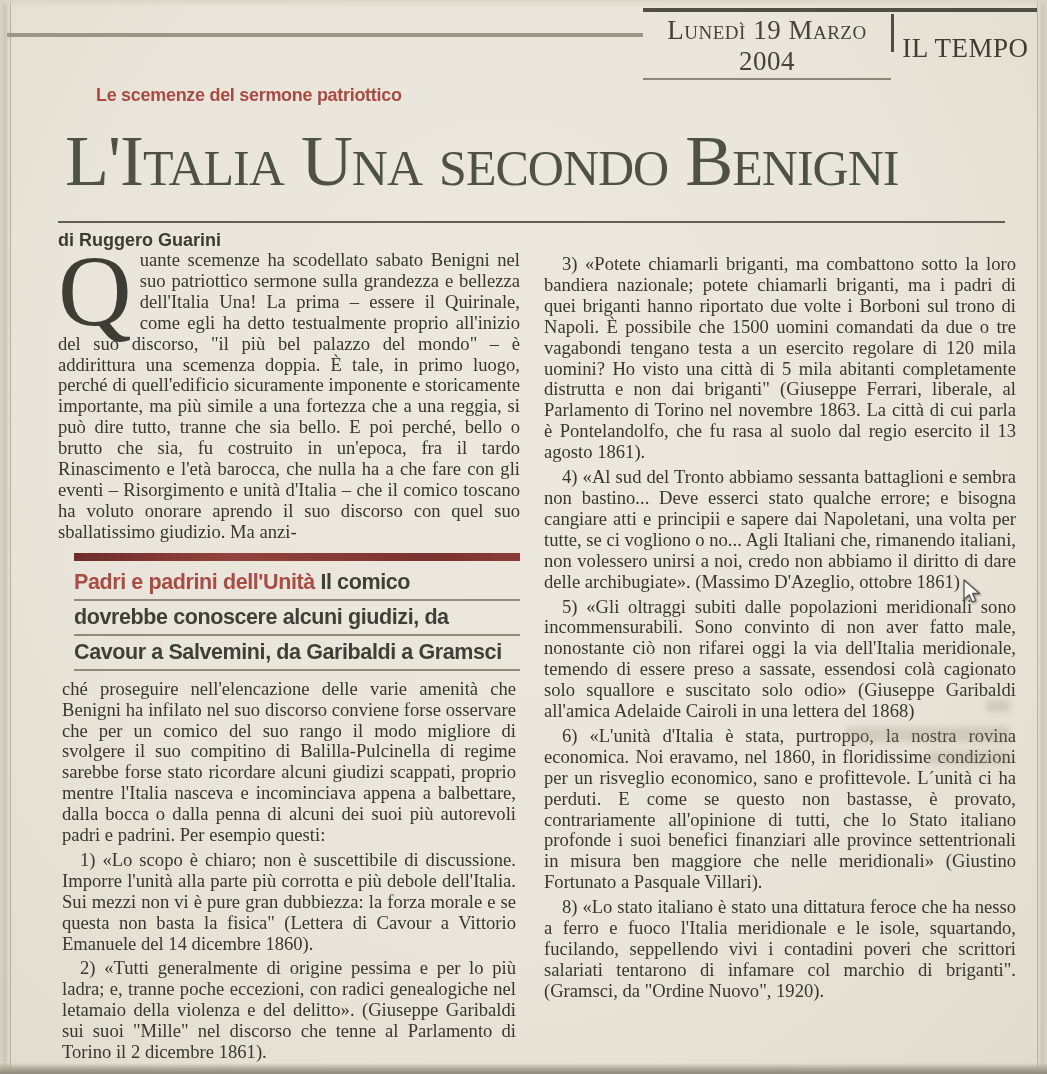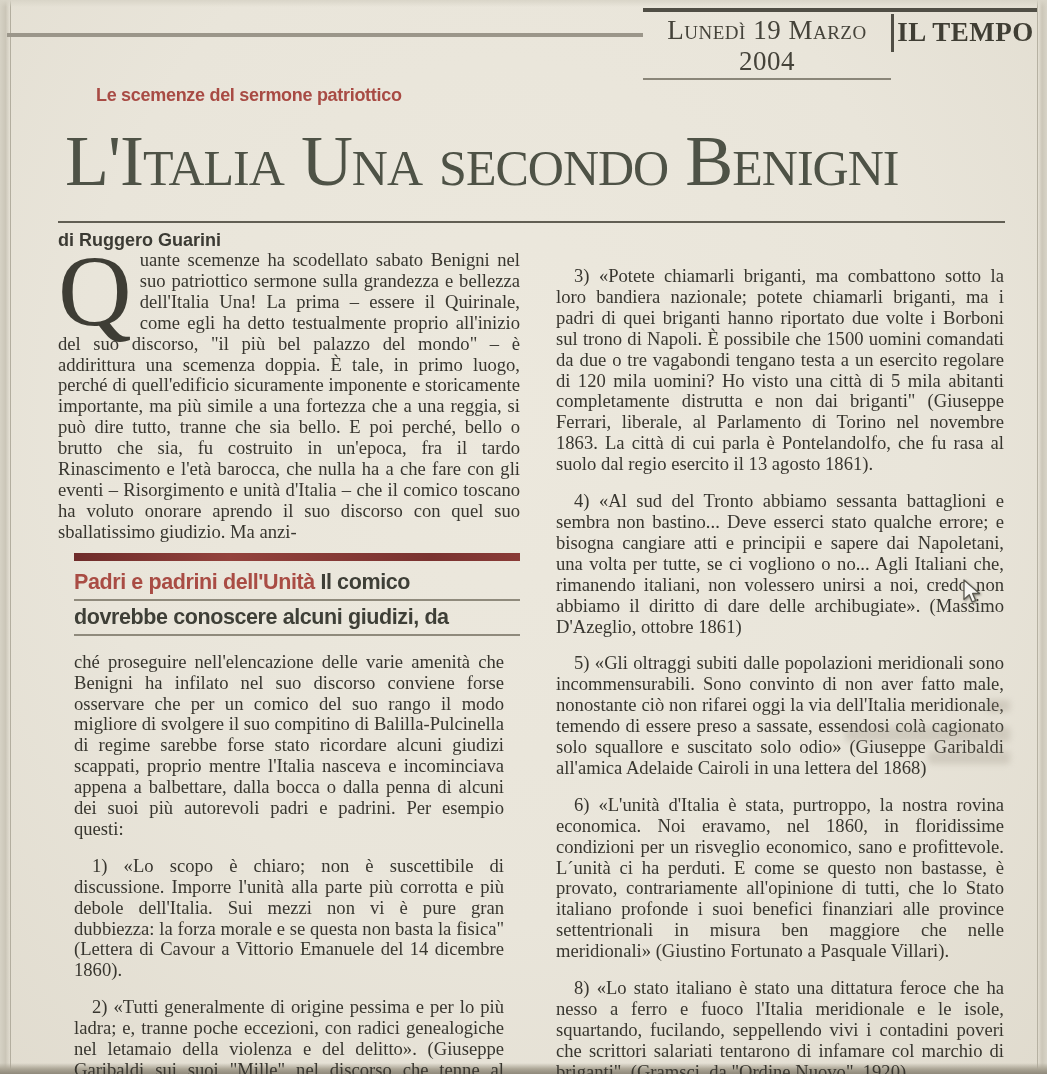--- a/index.html
+++ b/index.html
@@ -20,37 +20,37 @@
   .edge-bottom{ position:absolute; left:0; right:0; bottom:0; height:11px;
     background:linear-gradient(to bottom,rgba(0,0,0,0),#aba595 55%,#8f897b); }
 
   
   .top-rule { position:absolute; top:33px; left:7px; width:636px; height:4px; background:#9b968a; }
   .masthead { position:absolute; top:8px; left:643px; width:394px; display:flex; align-items:stretch;
     border-top:4px solid #504e45; }
   .m-date { width:248px; text-align:center; font-variant:small-caps; font-size:27px; letter-spacing:0.5px;
     color:#45433a; padding:3px 0 1px 0; border-bottom:2px solid #8a8679; }
   .m-div { width:3px; background:#504e45; margin-top:2px; height:38px; }
-  .m-title { flex:1; text-align:center; font-weight:bold; font-size:27px; color:#403e34;
-    padding-top:5px; letter-spacing:0.5px; }
+  .m-title { flex:1; text-align:center; font-weight:normal; font-size:27px; color:#403e34;
+    padding-top:21px; letter-spacing:0.5px; }
 
   
   .kicker { position:absolute; top:85px; left:68px; font-family:"Liberation Sans", sans-serif;
     font-weight:bold; font-size:18px; letter-spacing:-0.3px; color:#a84b44;margin-left:28px; }
   .headline { position:absolute; top:112px; left:57px; margin:8px; font-weight:normal;
     font-variant:small-caps; font-size:72px; letter-spacing:-1px; color:#4e5246; white-space:nowrap; }
   .byline { position:absolute; top:194px; left:58px; font-family:"Liberation Sans", sans-serif;
     font-weight:bold; font-size:18px; color:#3b3a33;margin-top:36px; }
   .byline-rule { position:absolute; top:221px; left:58px; width:947px; height:2px; background:#615e53; }
 
   
   .columns { position:absolute; top:250px; left:58px; width:962px; display:flex; gap:20px; }
   .col-left { width:462px; }
   .col-right { width:480px; }
-  .body-p { margin:16px; font-size:18.6px; line-height:20.9px; text-align:justify; }
+  .body-p { margin:4px; font-size:18.6px; line-height:20.9px; text-align:justify; }
   .quote { text-indent:18px; }
   .lead { margin:0 0 10px 0; font-size:18.6px; line-height:20.9px; text-align:justify; }
   .dropcap { float:left; font-size:102px; line-height:80px; height:78px; padding:2px 8px 0 0; color:#3e3d35; }
 
   
   .subhead { margin:9px 0 8px 16px; }
   .subhead-bar { height:8px; margin-bottom:5px;
     background:linear-gradient(to right,#6e2c2a,#93423c 35%,#7a3330 80%,#8a3b37); }
   .subhead-line { font-family:"Liberation Sans", sans-serif; font-weight:bold; font-size:21.5px;
     letter-spacing:-0.4px; line-height:33px; color:#3e3f37; border-bottom:2px solid #8f8a7c;
@@ -93,20 +93,21 @@
 
   <div class="columns">
 
     <div class="col-left">
       <p class="lead"><span class="dropcap">Q</span><span>uante scemenze ha scodellato sabato Benigni nel suo patriottico sermone sulla grandezza e bellezza dell'Italia Una! La prima – essere il Quirinale, come egli ha detto testualmente proprio all'inizio del suo discorso, "il più bel palazzo del mondo" – è addirittura una scemenza doppia. È tale, in primo luogo, perché di quell'edificio sicuramente imponente e storicamente importante, ma più simile a una fortezza che a una reggia, si può dire tutto, tranne che sia bello. E poi perché, bello o brutto che sia, fu costruito in un'epoca, fra il tardo Rinascimento e l'età barocca, che nulla ha a che fare con gli eventi – Risorgimento e unità d'Italia – che il comico toscano ha voluto onorare aprendo il suo discorso con quel suo sballatissimo giudizio. Ma anzi-</span></p>
 
       <div class="subhead">
         <div class="subhead-bar"></div>
         <div class="subhead-line"><span class="subhead-red">Padri e padrini dell'Unità</span><span> Il comico</span></div>
         <div class="subhead-line">dovrebbe conoscere alcuni giudizi, da</div>
+        <div class="subhead-line">Cavour a Salvemini, da Garibaldi a Gramsci</div>
       </div>
 
       <p class="body-p">ché proseguire nell'elencazione delle varie amenità che Benigni ha infilato nel suo discorso conviene forse osservare che per un comico del suo rango il modo migliore di svolgere il suo compitino di Balilla-Pulcinella di regime sarebbe forse stato ricordare alcuni giudizi scappati, proprio mentre l'Italia nasceva e incominciava appena a balbettare, dalla bocca o dalla penna di alcuni dei suoi più autorevoli padri e padrini. Per esempio questi:</p>
       <p class="body-p quote">1) «Lo scopo è chiaro; non è suscettibile di discussione. Imporre l'unità alla parte più corrotta e più debole dell'Italia. Sui mezzi non vi è pure gran dubbiezza: la forza morale e se questa non basta la fisica" (Lettera di Cavour a Vittorio Emanuele del 14 dicembre 1860).</p>
       <p class="body-p quote">2) «Tutti generalmente di origine pessima e per lo più ladra; e, tranne poche eccezioni, con radici genealogiche nel letamaio della violenza e del delitto». (Giuseppe Garibaldi sui suoi "Mille" nel discorso che tenne al Parlamento di Torino il 2 dicembre 1861).</p>
     </div>
 
     <div class="col-right">
       <p class="body-p quote">3) «Potete chiamarli briganti, ma combattono sotto la loro bandiera nazionale; potete chiamarli briganti, ma i padri di quei briganti hanno riportato due volte i Borboni sul trono di Napoli. È possibile che 1500 uomini comandati da due o tre vagabondi tengano testa a un esercito regolare di 120 mila uomini? Ho visto una città di 5 mila abitanti completamente distrutta e non dai briganti" (Giuseppe Ferrari, liberale, al Parlamento di Torino nel novembre 1863. La città di cui parla è Pontelandolfo, che fu rasa al suolo dal regio esercito il 13 agosto 1861).</p>
       <p class="body-p quote">4) «Al sud del Tronto abbiamo sessanta battaglioni e sembra non bastino... Deve esserci stato qualche errore; e bisogna cangiare atti e principii e sapere dai Napoletani, una volta per tutte, se ci vogliono o no... Agli Italiani che, rimanendo italiani, non volessero unirsi a noi, credo non abbiamo il diritto di dare delle archibugiate». (Massimo D'Azeglio, ottobre 1861)</p>

